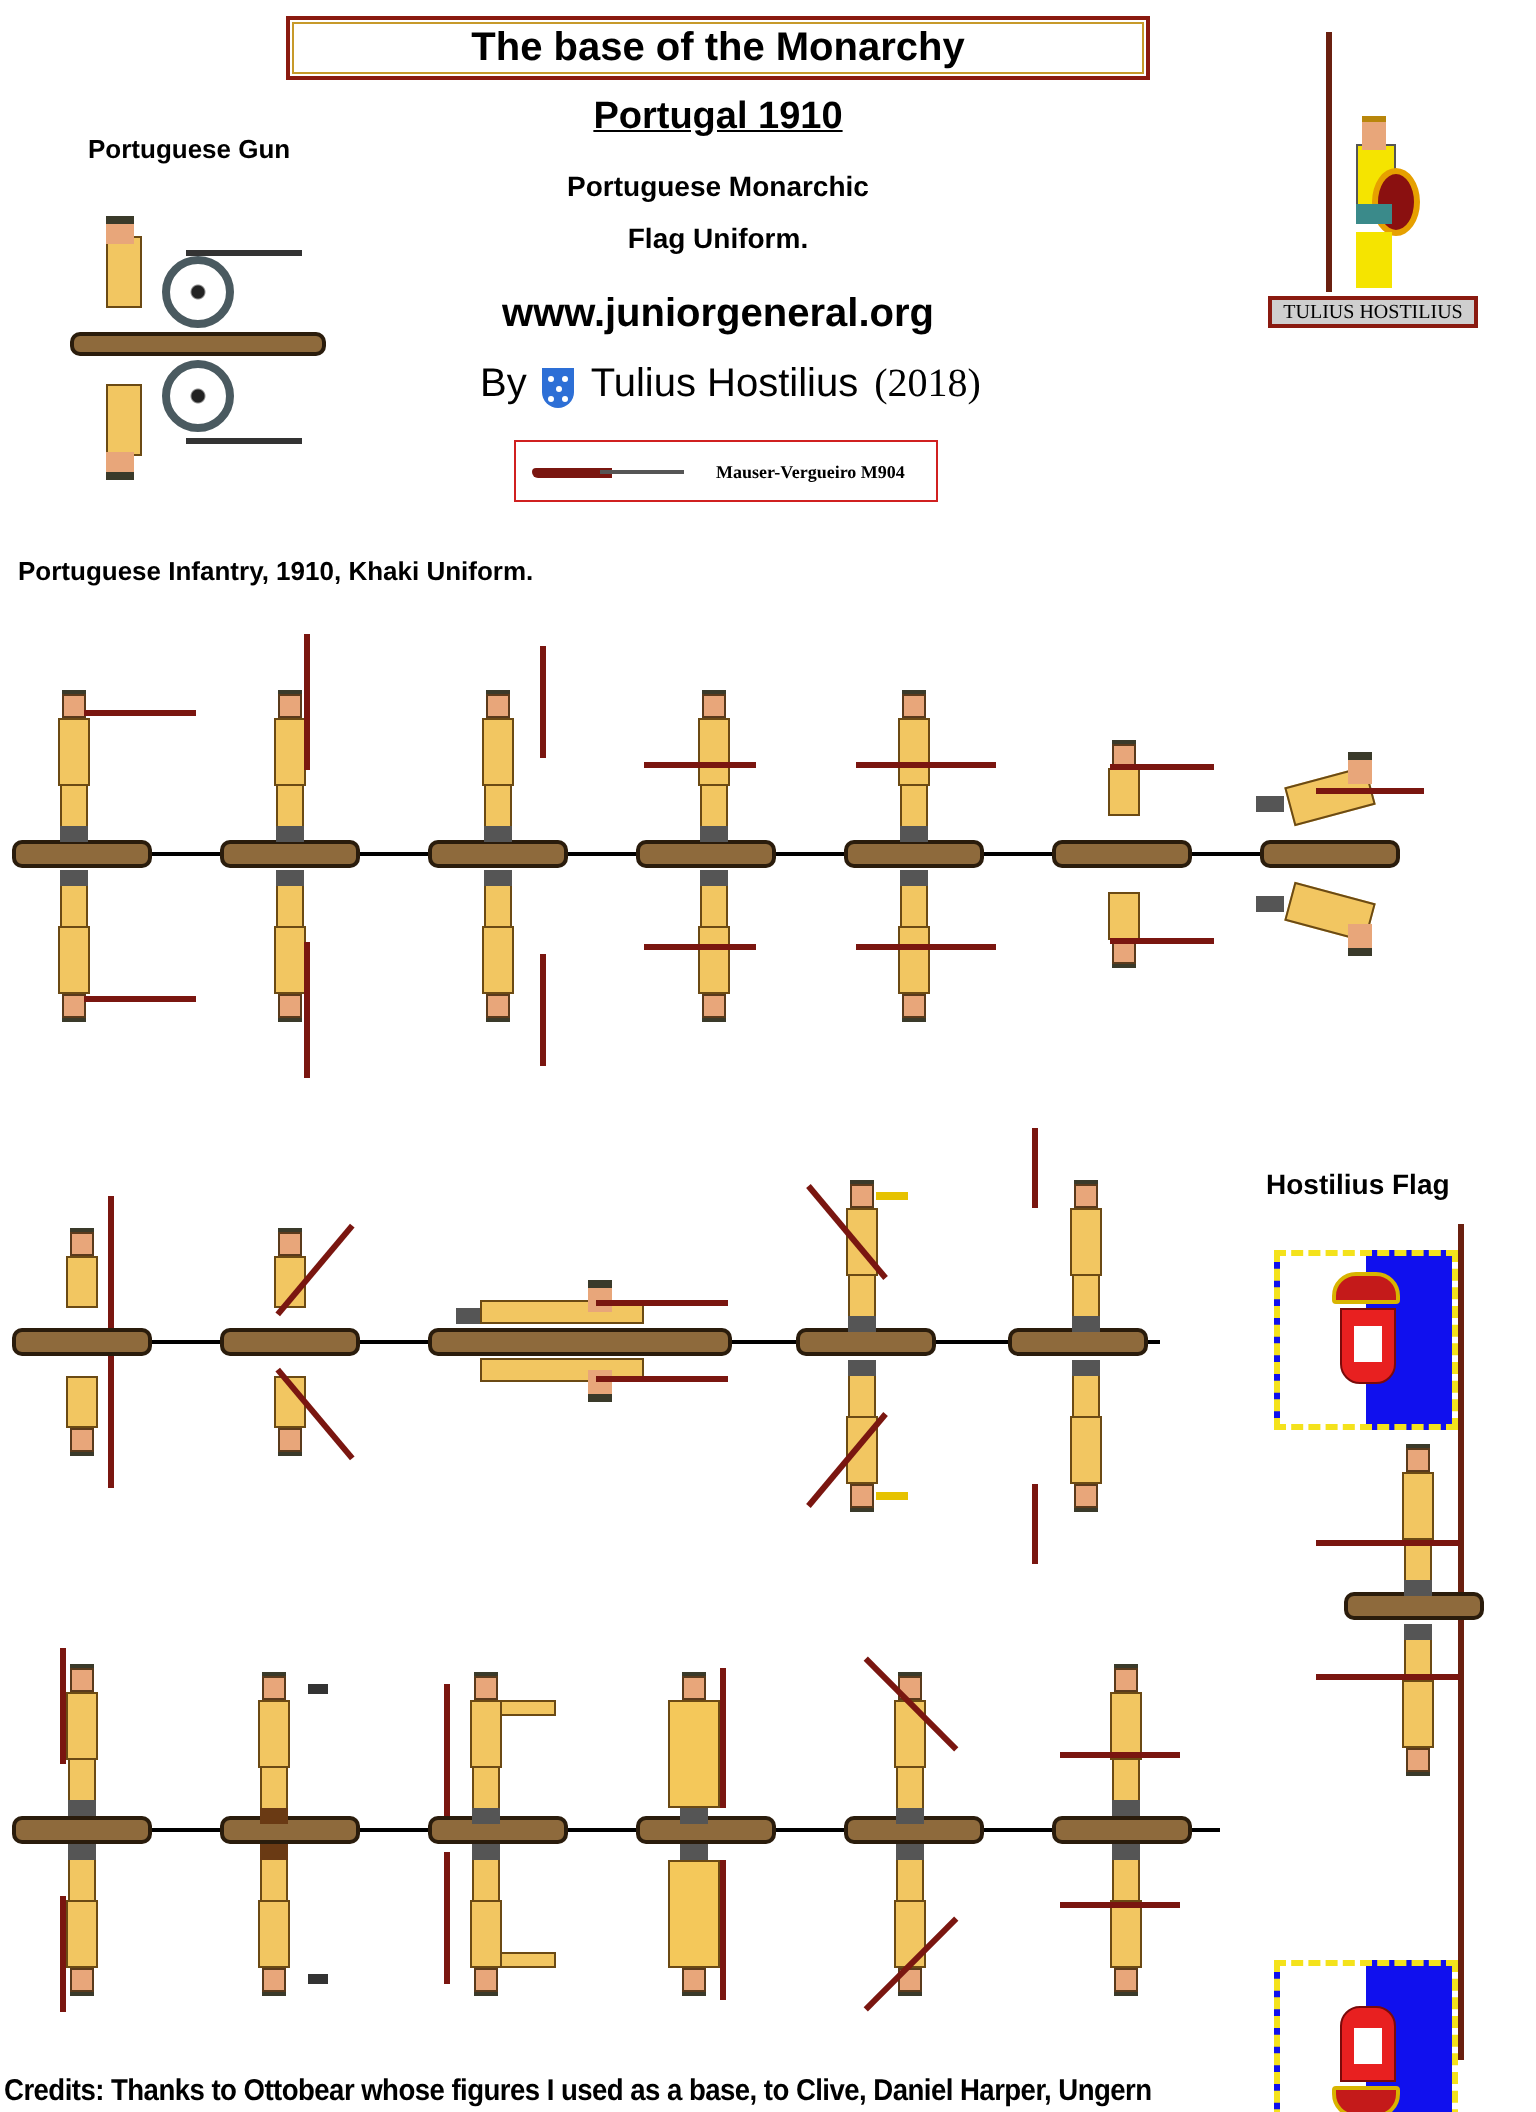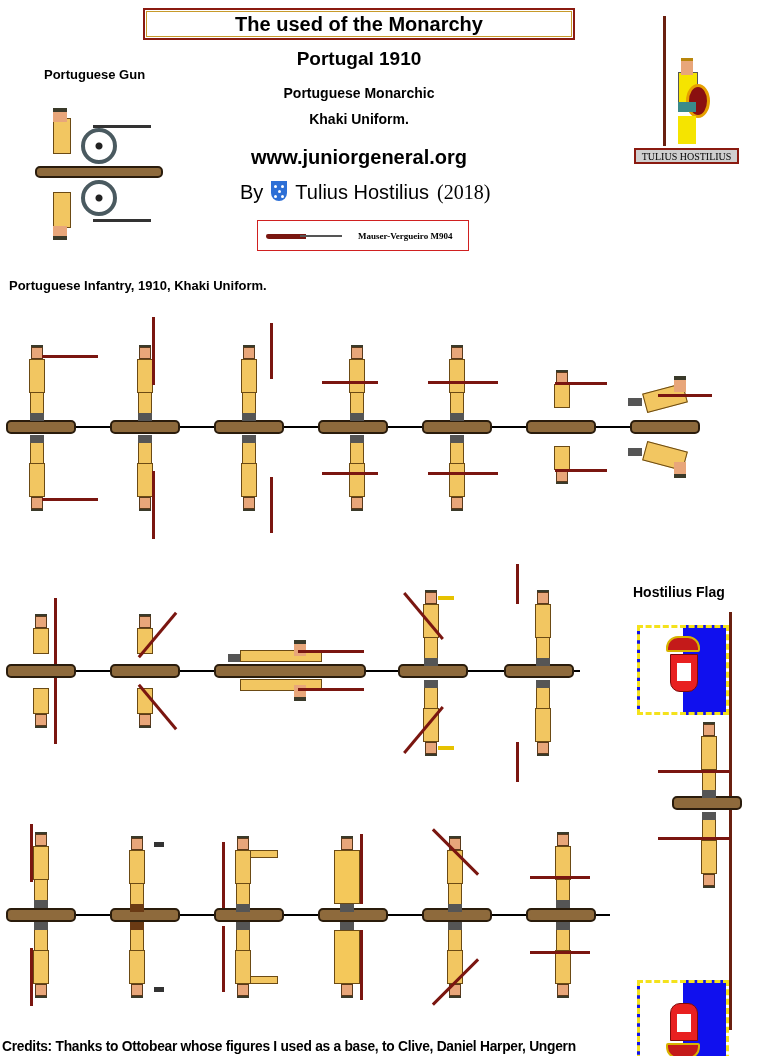--- a/index.html
+++ b/index.html
@@ -1,24 +1,24 @@
 <!DOCTYPE html>
 <html><head>
 <meta charset="utf-8">
 <style>
   html, body { margin:0; padding:0; background:#ffffff; }
   body { width:768px; height:1056px; position:relative; overflow:hidden; font-family:"Liberation Sans", sans-serif; color:#000; }
   .abs { position:absolute; }
   .title-box { left:143px; top:8px; width:432px; height:32px; border:2px solid #8a1a10; outline:1px solid #c79a2a; outline-offset:-4px; box-sizing:border-box; display:flex; align-items:center; justify-content:center; font-weight:bold; font-size:20px; }
   .subtitle { left:143px; width:432px; text-align:center; font-weight:bold; }
-  .h-portugal { top:48px; font-size:19px; }
+  .h-portugal { top:48px; font-size:19px;text-decoration:underline; }
   .h-infantry { top:85px; font-size:14px; }
   .h-khaki { top:111px; font-size:14px; }
   .h-url { top:146px; font-size:20px; }
-  .byline { left:240px; top:181px; font-size:20px; display:flex; align-items:flex-start; gap:8px; }
+  .byline { left:240px; top:181px; font-size:20px; display:flex; align-items:flex-end; gap:8px; }
   .byline .name { font-family:"Liberation Sans", sans-serif; }
   .byline .year { font-family:"Liberation Serif", serif; }
   .shield { width:16px; height:20px; background:#2d6fd6; border-radius:0 0 8px 8px; position:relative; }
   .shield i { position:absolute; width:3px; height:3px; background:#fff; border-radius:50%; }
   .rifle-box { left:257px; top:220px; width:212px; height:31px; border:1px solid #d02020; box-sizing:border-box; display:flex; align-items:center; padding:0 8px; gap:16px; }
   .rifle-box .lbl { font-family:"Liberation Serif", serif; font-size:9px; font-weight:bold; }
   .rifle { width:76px; height:6px; position:relative; }
   .rifle .stock { position:absolute; left:0; top:1px; width:40px; height:5px; background:#7a1610; border-radius:2px 0 0 3px; }
   .rifle .barrel { position:absolute; left:34px; top:2px; width:42px; height:2px; background:#555; }
   .label { font-weight:bold; font-size:13px; }
@@ -40,24 +40,24 @@
   .flag .arms { position:absolute; left:30px; top:26px; width:26px; height:36px; background:#e82020; border:1px solid #7a0a0a; border-radius:0 0 10px 10px; }
   .flag .arms::after { content:""; position:absolute; left:6px; top:8px; width:14px; height:18px; background:#fff; }
   .flag .crown { position:absolute; left:26px; top:8px; width:34px; height:16px; border:2px solid #d8b400; border-radius:12px 12px 2px 2px; background:#c41a1a; box-sizing:border-box; }
   .pole { width:3px; background:#6a2010; }
   .plaque { left:634px; top:148px; width:105px; height:16px; border:2px solid #8a1a10; background:#cfcfcf; font-family:"Liberation Serif", serif; font-size:10px; display:flex; align-items:center; justify-content:center; box-sizing:border-box; }
   .wheel { width:36px; height:36px; border:4px solid #4a5a60; border-radius:50%; box-sizing:border-box; background:radial-gradient(circle,#222 3px,transparent 4px); }
 </style>
 </head>
 <body>
 
-<div class="abs title-box">The used of the Monarchy</div>
+<div class="abs title-box">The base of the Monarchy</div>
 <div class="abs subtitle h-portugal">Portugal 1910</div>
 <div class="abs subtitle h-infantry">Portuguese Monarchic</div>
-<div class="abs subtitle h-khaki">Khaki Uniform.</div>
+<div class="abs subtitle h-khaki">Flag Uniform.</div>
 <div class="abs subtitle h-url">www.juniorgeneral.org</div>
 
 <div class="abs byline">
   <span>By</span>
   <span class="shield">
     <i style="left:3px;top:4px"></i>
       <i style="left:10px;top:4px"></i>
       <i style="left:6.5px;top:9px"></i>
       <i style="left:3px;top:14px"></i>
       <i style="left:10px;top:14px"></i>

